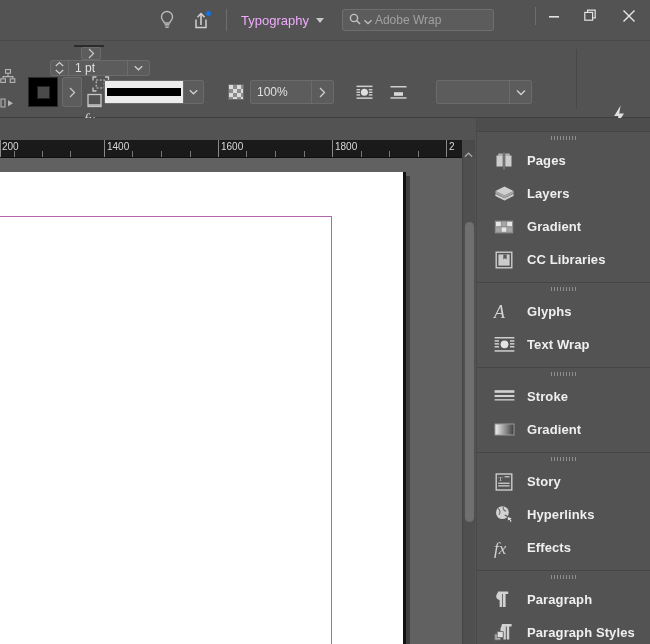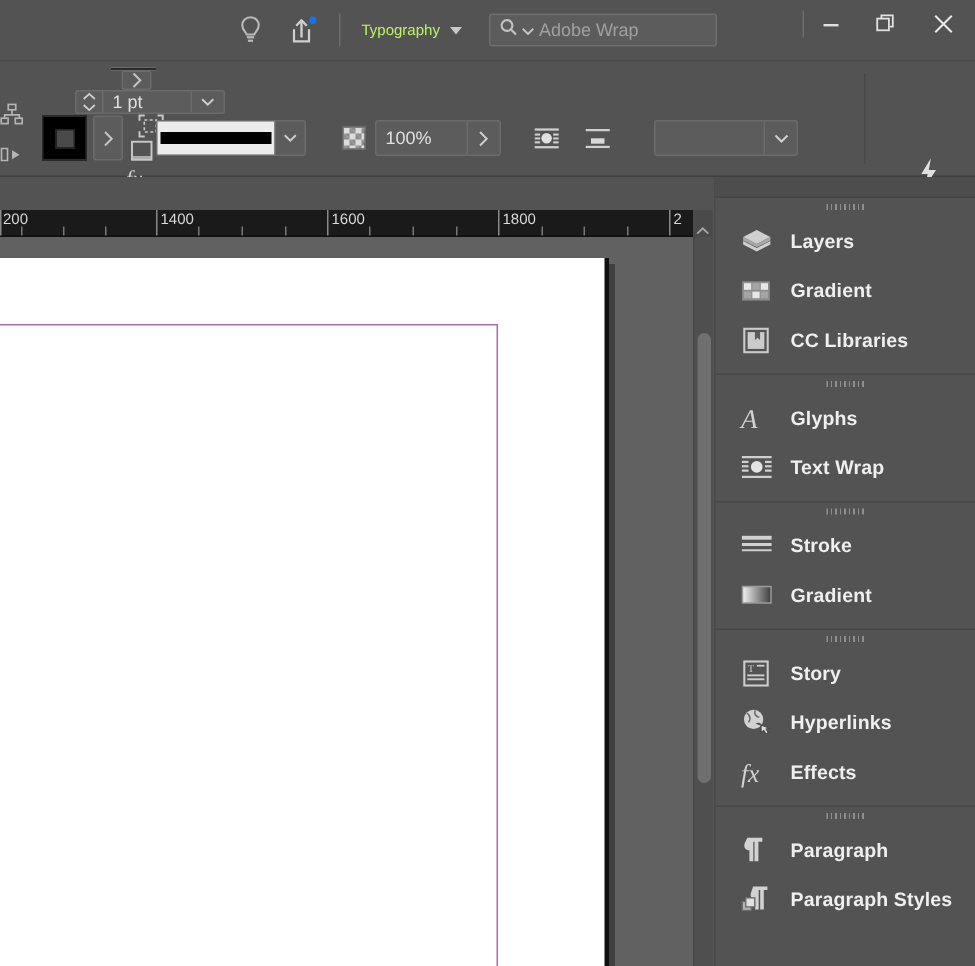--- a/index.html
+++ b/index.html
@@ -28,21 +28,21 @@
   .badge-dot {
     position: absolute; width: 7px; height: 7px; border-radius: 50%;
     background: #1473e6; right: 6px; top: 7px;
     border: 1px solid #535353;
   }
   .ab-sep {
     width: 1px; height: 22px; background: #6d6d6d; margin: 0 10px 0 8px;
   }
   .workspace {
     display: flex; align-items: center; gap: 7px;
-    color: #bef264; font-size: 10px; cursor: default;
+    color: #f0abfc; font-size: 13px; cursor: default;
     padding: 4px 4px;
   }
   .chev-d {
     width: 0; height: 0;
     border-left: 4.5px solid transparent;
     border-right: 4.5px solid transparent;
     border-top: 5px solid #c8c8c8;
   }
   .stock-search {
     margin-left: 14px;
@@ -512,20 +512,31 @@
   <div class="dock">
     <div class="dock-top-strip"></div>
     <div class="dock-inner">
 
       <div class="pgroup">
         <div class="grip">
             <i></i>
           </div>
         <div class="pitem">
           <span class="picon">
+            <svg width="20" height="18" viewBox="0 0 20 18">
+              <path d="M2.5 3.5h6.2v11H2.5z" fill="#cdcdcd"></path>
+              <path d="M11.3 3.5h6.2v11h-6.2z" fill="#cdcdcd"></path>
+              <path d="M4.3 1.6h4.4v2.2H4.3zM11.3 1.6h4.4v2.2h-4.4z" fill="#b6b6b6"></path>
+              <path d="M10 0.6v16.8" stroke="#8f8f8f" stroke-width="1.1" fill="none"></path>
+            </svg>
+          </span>
+          <span class="plabel">Pages</span>
+        </div>
+        <div class="pitem">
+          <span class="picon">
             <svg width="21" height="18" viewBox="0 0 21 18">
               <path d="M10.5 1.4 19.6 6 10.5 10.6 1.4 6z" fill="#cfcfcf"></path>
               <path d="M10.5 10.6 19.6 6l0 2.3-9.1 4.6-9.1-4.6V6z" fill="#a8a8a8"></path>
               <path d="M10.5 13.3 19.6 8.7v2.3l-9.1 4.6-9.1-4.6V8.7z" fill="#cfcfcf"></path>
             </svg>
           </span>
           <span class="plabel">Layers</span>
         </div>
         <div class="pitem">
           <span class="picon">

